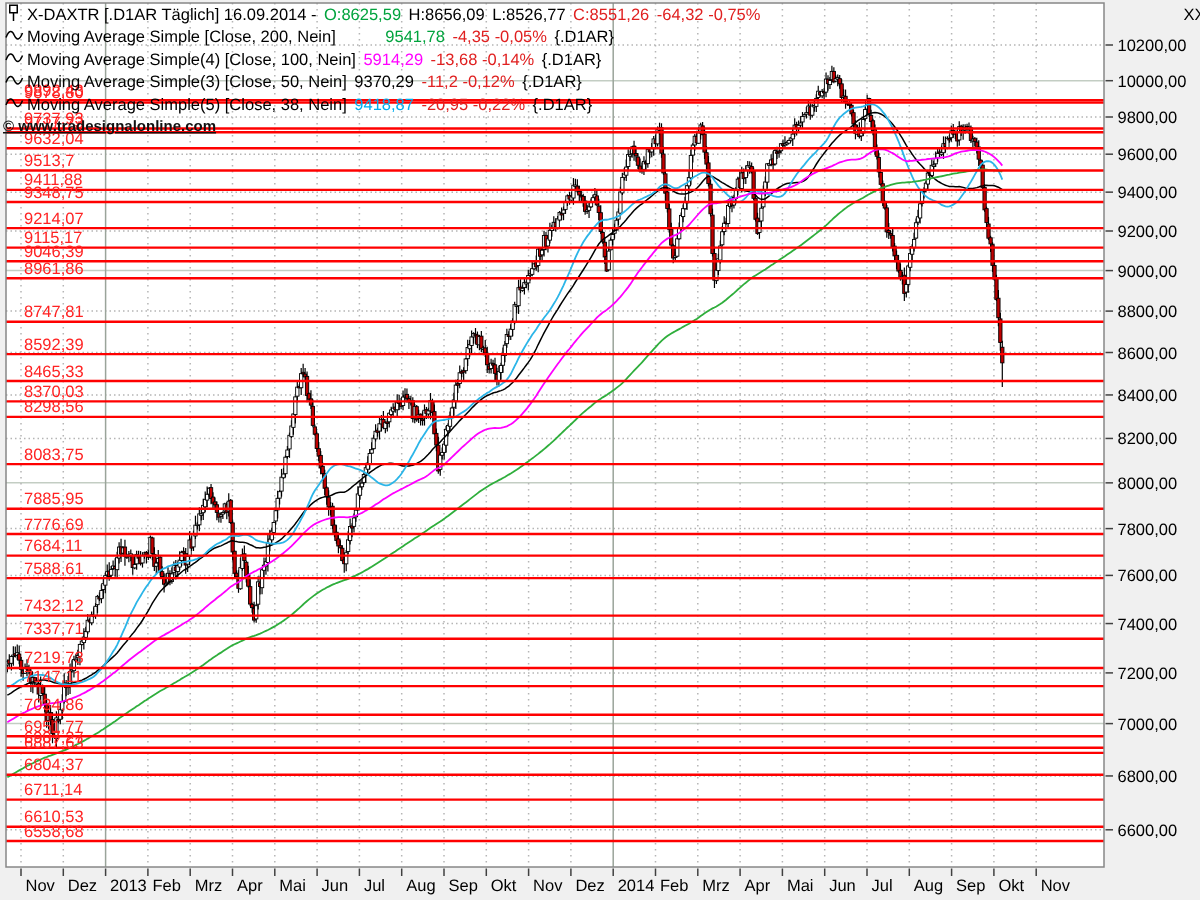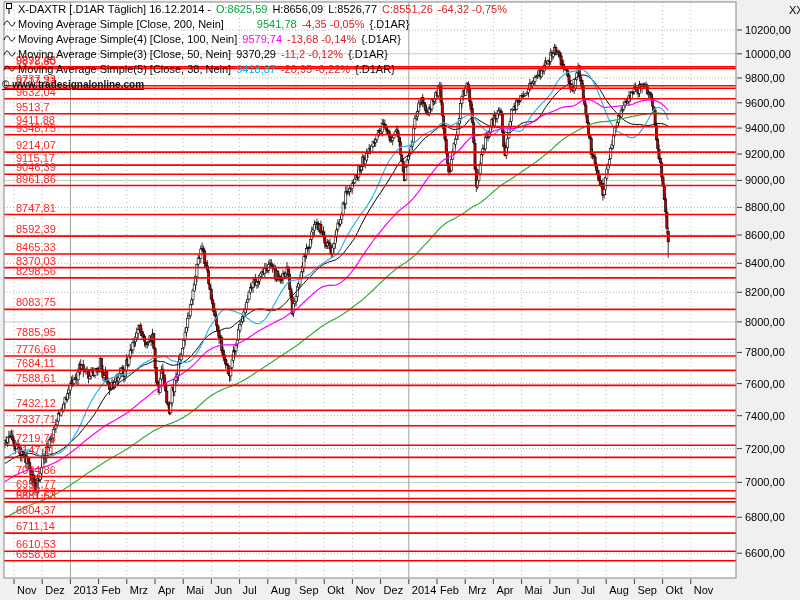--- a/index.html
+++ b/index.html
@@ -1265,32 +1265,32 @@
       </g>
       <rect x="4" y="2" width="732" height="576" fill="none" stroke="#878787"></rect>
     </svg>
 
   <div class="hdr" style="top:2px">
     <span class="ic">
       <svg width="13" height="13">
           <rect x="3.5" y="1.5" width="5" height="5" fill="none" stroke="#000"></rect>
           <line x1="6" y1="6.5" x2="6" y2="12" stroke="#000"></line>
         </svg>
-    </span><span class="seg seg0">X-DAXTR [.D1AR  Täglich] 16.12.2014 -</span><span class="seg" style="color: rgb(0, 163, 61);">O:8625,59</span><span class="seg">H:8656,09</span><span class="seg">L:8526,77</span><span class="seg" style="color: rgb(224, 32, 32);">C:8551,26</span><span class="seg" style="color: rgb(224, 32, 32); text-align: right;">-64,32 -0,75%</span>
+    </span><span class="seg seg0">X-DAXTR [.D1AR  Täglich] 16.09.2014 -</span><span class="seg" style="color: rgb(0, 163, 61);">O:8625,59</span><span class="seg">H:8656,09</span><span class="seg">L:8526,77</span><span class="seg" style="color: rgb(224, 32, 32);">C:8551,26</span><span class="seg" style="color: rgb(224, 32, 32); text-align: right;">-64,32 -0,75%</span>
   </div>
 
   <div class="hdr" style="top:17px">
     <span class="ic"><svg width="13" height="13">
           <path d="M1,8 C3,3 5,3 6.5,6.5 C8,10 10,10 12,5" fill="none" stroke="#000"></path>
         </svg></span><span class="seg seg0">Moving Average Simple [Close, 200, Nein]</span><span class="seg" style="color: rgb(0, 163, 61); padding-left: 28px;">9541,78</span><span class="seg red">-4,35 -0,05%</span><span class="seg">{.D1AR}</span>
   </div>
   <div class="hdr" style="top:32px">
     <span class="ic"><svg width="13" height="13">
           <path d="M1,8 C3,3 5,3 6.5,6.5 C8,10 10,10 12,5" fill="none" stroke="#000"></path>
-        </svg></span><span class="seg seg0">Moving Average Simple(4) [Close, 100, Nein]</span><span class="seg" style="color: rgb(255, 0, 255);">9579,74</span><span class="seg red">-13,68 -0,14%</span><span class="seg">{.D1AR}</span>
+        </svg></span><span class="seg seg0">Moving Average Simple(4) [Close, 100, Nein]</span><span class="seg" style="color: rgb(255, 0, 255);">5914,29</span><span class="seg red">-13,68 -0,14%</span><span class="seg">{.D1AR}</span>
   </div>
   <div class="hdr" style="top:47px">
     <span class="ic"><svg width="13" height="13">
           <path d="M1,8 C3,3 5,3 6.5,6.5 C8,10 10,10 12,5" fill="none" stroke="#000"></path>
         </svg></span><span class="seg seg0">Moving Average Simple(3) [Close, 50, Nein]</span><span class="seg" style="color: rgb(0, 0, 0);">9370,29</span><span class="seg red">-11,2 -0,12%</span><span class="seg">{.D1AR}</span>
   </div>
   <div class="hdr" style="top:62px">
     <span class="ic"><svg width="13" height="13">
           <path d="M1,8 C3,3 5,3 6.5,6.5 C8,10 10,10 12,5" fill="none" stroke="#000"></path>
         </svg></span><span class="seg seg0">Moving Average Simple(5) [Close, 38, Nein]</span><span class="seg" style="color: rgb(0, 174, 239);">9418,87</span><span class="seg red">-20,95 -0,22%</span><span class="seg">{.D1AR}</span>

